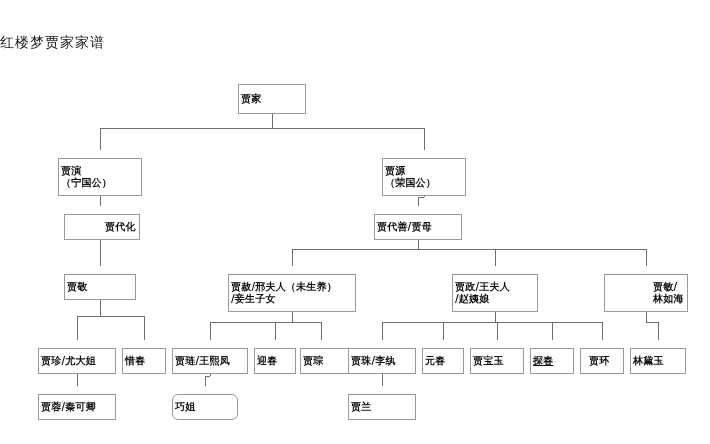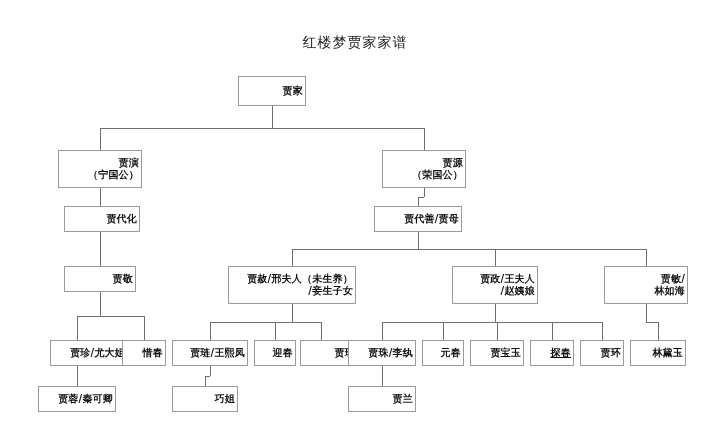--- a/index.html
+++ b/index.html
@@ -15,41 +15,42 @@
     width: 710px;
     height: 444px;
     background: #ffffff;
     overflow: hidden;
   }
   #title {
     position: absolute;
     left: 0;
     top: 34px;
     width: 710px;
-    text-align: center;
+    text-align: left;
     font-size: 14px;
     color: #1a1a1a;
     letter-spacing: 1px;
     font-weight: 500;
   }
   .node {
     position: absolute;
     box-sizing: border-box;
     border: 1px solid #9a9a9a;
     background: #ffffff;
     color: #111111;
     font-size: 10px;
     line-height: 12px;
     display: flex;
     align-items: center;
     justify-content: center;
-    text-align: right;
+    text-align: left;
     padding: 1px 2px;
     font-weight: 600;
     letter-spacing: 0.2px;
+    margin-top: 8px;
   }
   .node span {
     display: block;
     width: 100%;
   }
   .line {
     position: absolute;
     background: #6f6f6f;
   }
   .line.h { height: 1px; }
@@ -136,21 +137,21 @@
       </div>
       <div class="node" style="left: 228px; top: 266px; width: 128px; height: 38px;">
         <span>贾赦/邢夫人（未生养）<br>/妾生子女</span>
       </div>
       <div class="node" style="left: 452px; top: 266px; width: 86px; height: 38px;">
         <span>贾政/王夫人<br>/赵姨娘</span>
       </div>
       <div class="node" style="left: 604px; top: 266px; width: 84px; height: 38px; padding-left: 48px;">
         <span>贾敏/林如海</span>
       </div>
-      <div class="node" style="left: 50px; top: 340px; width: 78px; height: 26px;">
+      <div class="node" style="left: 38px; top: 340px; width: 78px; height: 26px;">
         <span>贾珍/尤大姐</span>
       </div>
       <div class="node" style="left: 122px; top: 340px; width: 44px; height: 26px;">
         <span>惜春</span>
       </div>
       <div class="node" style="left: 172px; top: 340px; width: 76px; height: 26px;">
         <span>贾琏/王熙凤</span>
       </div>
       <div class="node" style="left: 254px; top: 340px; width: 42px; height: 26px;">
         <span>迎春</span>
@@ -172,21 +173,21 @@
       </div>
       <div class="node" style="left: 580px; top: 340px; width: 44px; height: 26px; padding-left: 8px;">
         <span>贾环</span>
       </div>
       <div class="node" style="left: 630px; top: 340px; width: 56px; height: 26px;">
         <span>林黛玉</span>
       </div>
       <div class="node" style="left: 38px; top: 386px; width: 78px; height: 26px;">
         <span>贾蓉/秦可卿</span>
       </div>
-      <div class="node" style="left: 172px; top: 386px; width: 66px; height: 26px;">
+      <div class="node" style="left: 172px; top: 386px; width: 66px; height: 26px; border-radius: 6px;">
         <span>巧姐</span>
       </div>
       <div class="node" style="left: 348px; top: 386px; width: 68px; height: 26px;">
         <span>贾兰</span>
       </div>
     </div>
 
 </div>
 
 </body></html>

